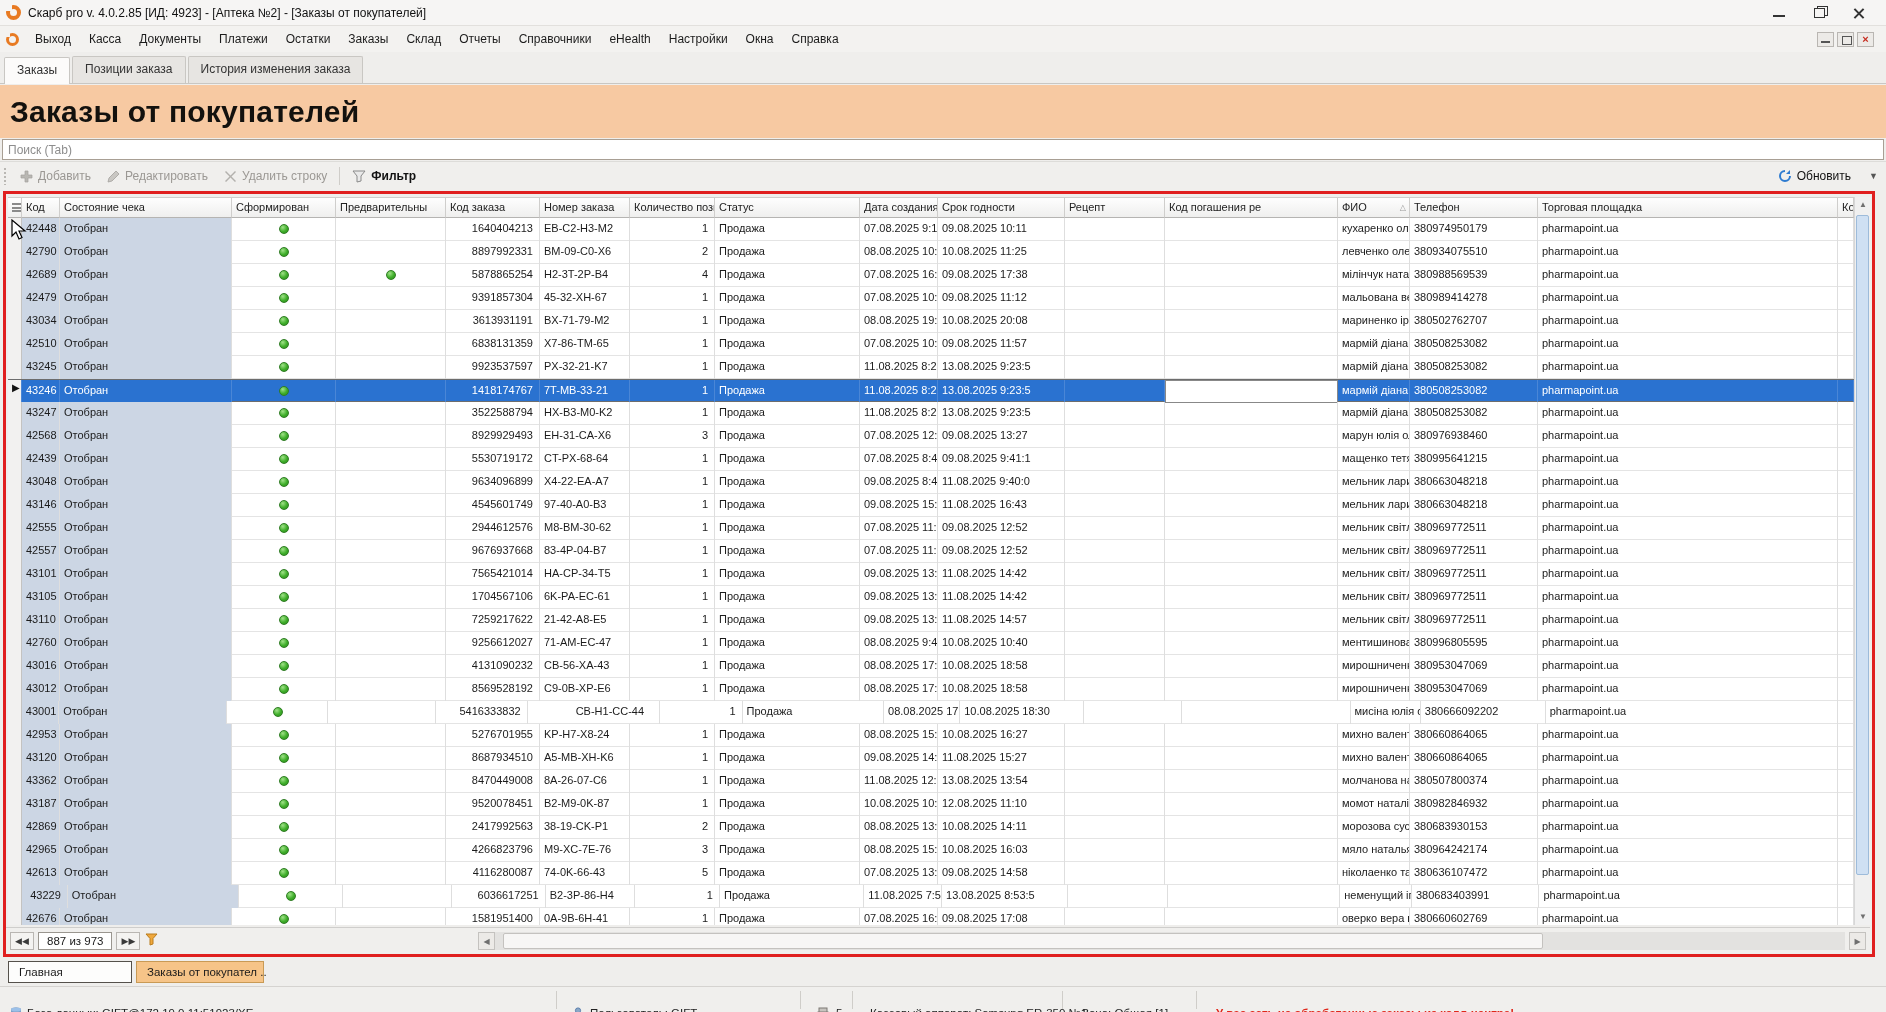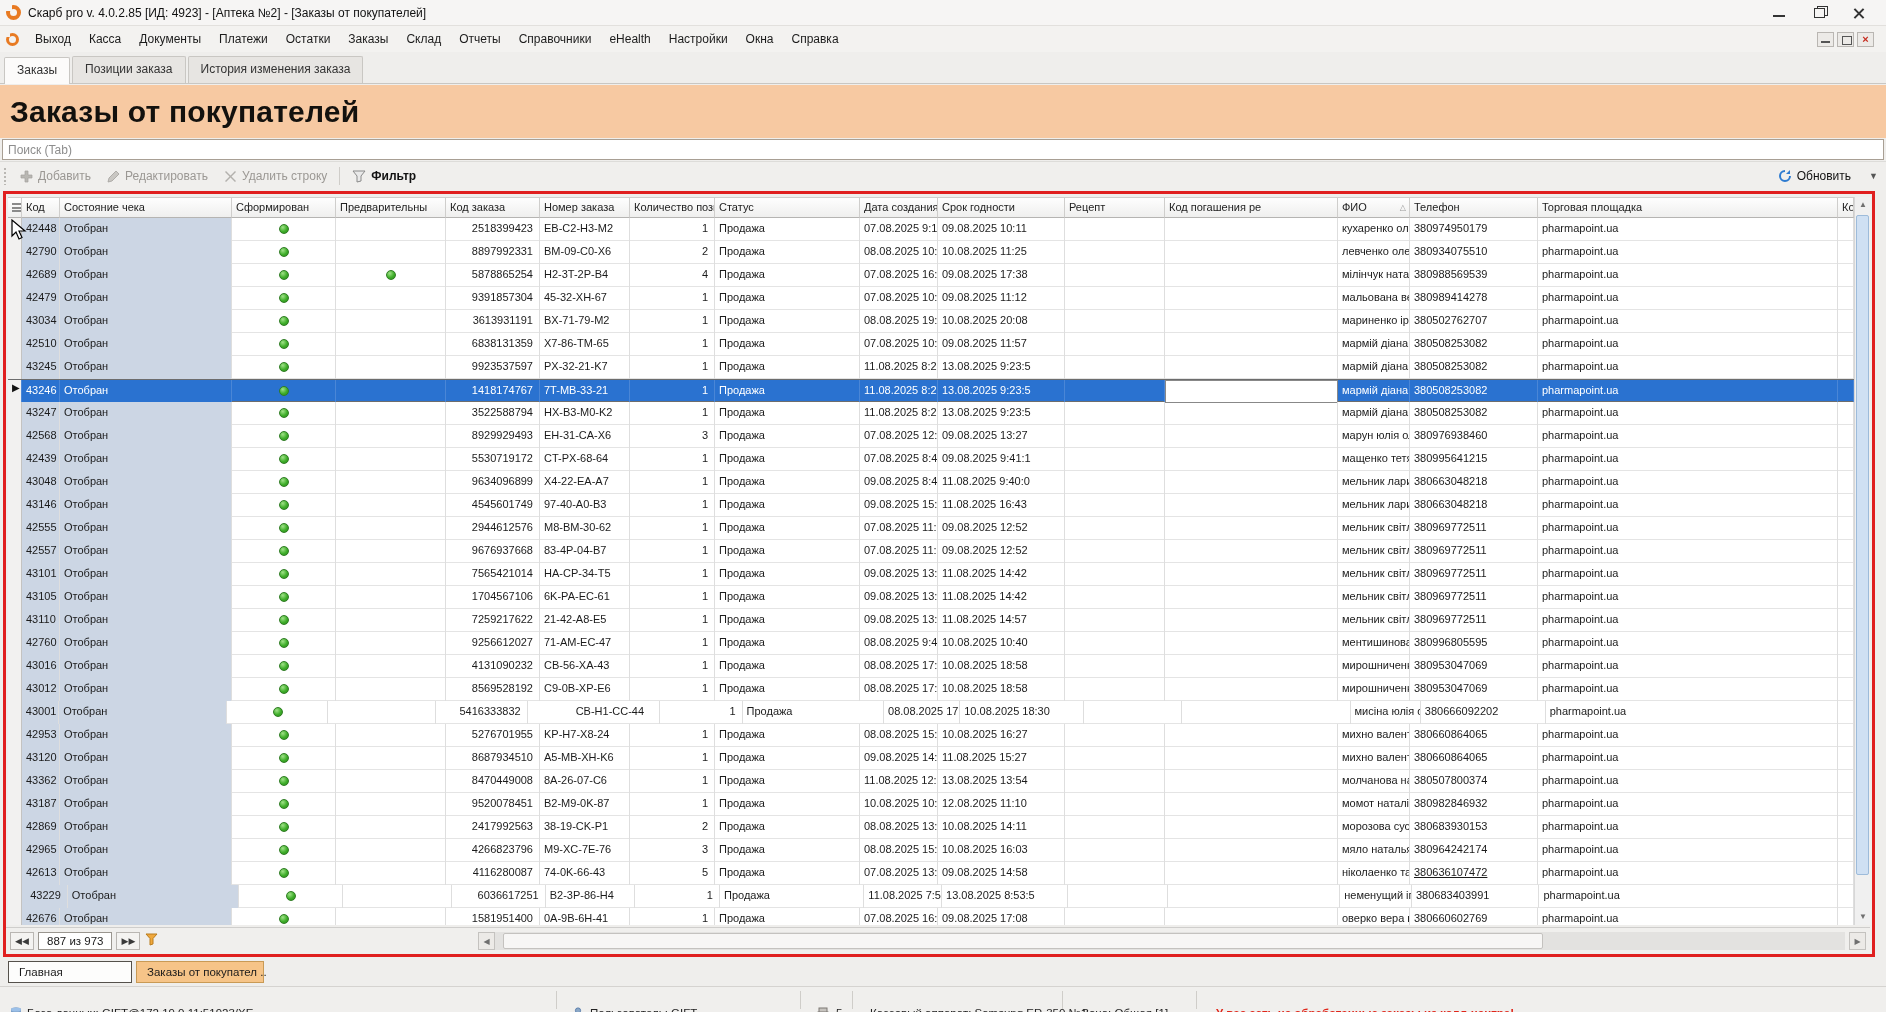--- a/index.html
+++ b/index.html
@@ -225,21 +225,21 @@
       <div class="hcell" style="width: 300px;"><span>Торговая площадка</span></div>
       <div class="hcell" style="width: 16px;"><span>Ко</span></div>
     </div>
   <div class="grid-body" id="grid-body">
       <div class="grow">
         <div class="gcell indcol" style="width: 14px;"></div>
         <div class="gcell right tint" style="width: 38px;">42448</div>
         <div class="gcell tint" style="width: 172px;">Отобран</div>
         <div class="gcell center" style="width: 104px;"><span class="dot"></span></div>
         <div class="gcell center" style="width: 110px;"></div>
-        <div class="gcell right" style="width: 94px;">2518399423</div>
+        <div class="gcell right" style="width: 94px;">1640404213</div>
         <div class="gcell" style="width: 90px;">EB-C2-H3-M2</div>
         <div class="gcell right" style="width: 85px;">1</div>
         <div class="gcell" style="width: 145px;">Продажа</div>
         <div class="gcell" style="width: 78px;">07.08.2025 9:11</div>
         <div class="gcell" style="width: 127px;">09.08.2025 10:11</div>
         <div class="gcell" style="width: 100px;"></div>
         <div class="gcell" style="width: 173px;"></div>
         <div class="gcell" style="width: 72px;">кухаренко ольга</div>
         <div class="gcell" style="width: 128px;">380974950179</div>
         <div class="gcell" style="width: 300px;">pharmapoint.ua</div>
@@ -766,21 +766,21 @@
         <div class="gcell center" style="width: 110px;"></div>
         <div class="gcell right" style="width: 94px;">4116280087</div>
         <div class="gcell" style="width: 90px;">74-0K-66-43</div>
         <div class="gcell right" style="width: 85px;">5</div>
         <div class="gcell" style="width: 145px;">Продажа</div>
         <div class="gcell" style="width: 78px;">07.08.2025 13:5</div>
         <div class="gcell" style="width: 127px;">09.08.2025 14:58</div>
         <div class="gcell" style="width: 100px;"></div>
         <div class="gcell" style="width: 173px;"></div>
         <div class="gcell" style="width: 72px;">ніколаенко тамар</div>
-        <div class="gcell" style="width: 128px; text-decoration: underline;">380636107472</div>
+        <div class="gcell" style="width: 128px;">380636107472</div>
         <div class="gcell" style="width: 300px;">pharmapoint.ua</div>
         <div class="gcell" style="width: 16px;"></div>
       </div>
       <div class="grow">
         <div class="gcell indcol" style="width: 14px;"></div>
         <div class="gcell right tint" style="width: 46px;">43229</div>
         <div class="gcell tint" style="width: 172px;">Отобран</div>
         <div class="gcell center" style="width: 104px;"><span class="dot"></span></div>
         <div class="gcell center" style="width: 110px;"></div>
         <div class="gcell right" style="width: 94px;">6036617251</div>

